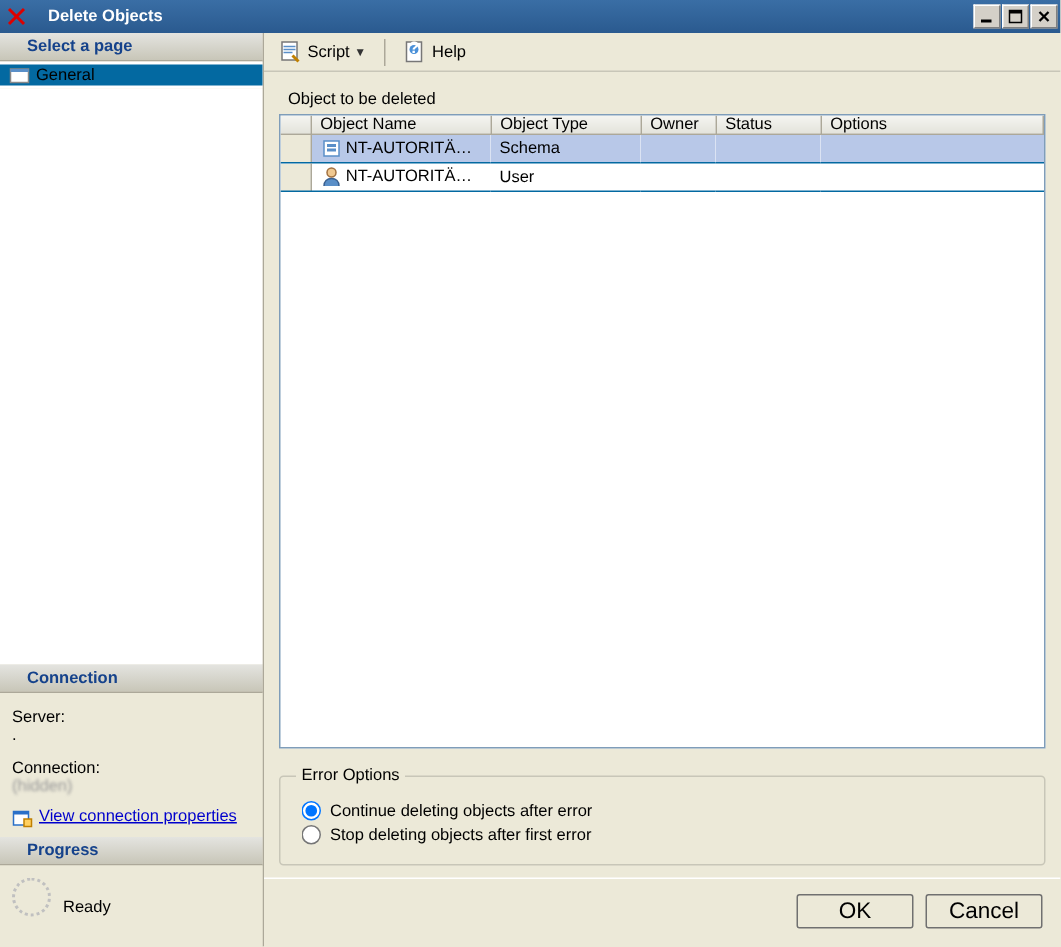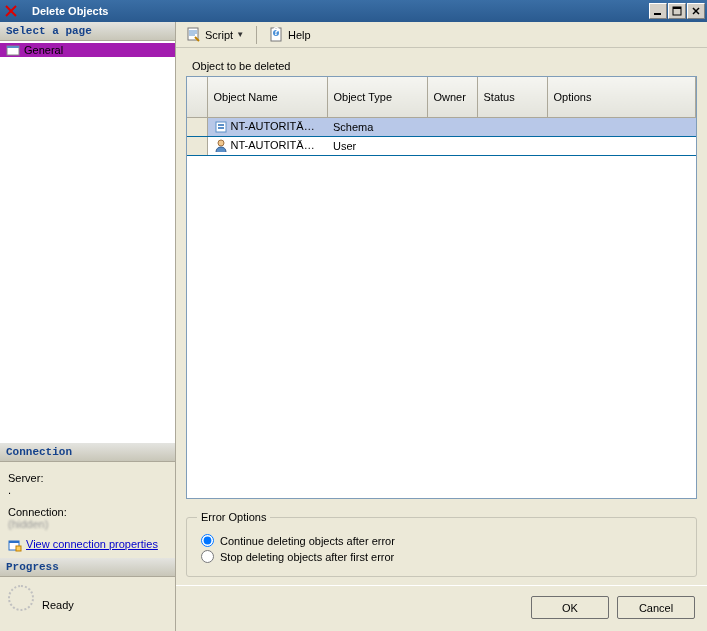--- a/index.html
+++ b/index.html
@@ -7,24 +7,24 @@
 
 .titlebar { background: linear-gradient(to bottom, #3a6ea5, #2a5a8f); color: white; height: 22px; display: flex; align-items: center; padding: 0 2px 0 4px; font-weight: bold; }
 .titlebar .title-icon { width: 14px; height: 14px; margin-right: 4px; display:flex; align-items:center; justify-content:center; }
 .titlebar .title { flex: 1; margin-left: 10px; }
 .win-controls { display: flex; gap: 0; }
 .win-btn { width: 18px; height: 16px; background: #d4d0c8; border: 1px solid #808080; border-top-color:#fff; border-left-color:#fff; display: flex; align-items: center; justify-content: center; font-family: Arial; font-size: 10px; color:#000; margin-left:1px; cursor:pointer; }
 
 .content { display: flex; height: calc(631px - 22px); }
 
 .sidebar { width: 176px; background: #ece9d8; border-right: 1px solid #aca899; display: flex; flex-direction: column; }
-.panel-header { background: linear-gradient(to bottom, #e4e4e0, #c8c6b8); color: #15428b; font-weight: bold; padding: 3px 6px; border-bottom: 1px solid #aca899; font-family: Liberation Mono, monospace; }
+.panel-header { background: linear-gradient(to bottom, #e4e4e0, #c8c6b8); color: #15428b; font-weight: bold; padding: 3px 18px; border-bottom: 1px solid #aca899; }
 .page-list { flex: 0 0 auto; background: #fff; padding: 2px 0; height: 18px;}
 .page-item { display:flex; align-items:center; padding: 1px 6px; gap:4px; cursor:pointer; }
-.page-item.selected { background: #a21caf; }
+.page-item.selected { background: #0369a1; }
 .page-icon { width:14px; height:12px; }
 
 .sidebar-spacer { flex: 1; background:#fff; }
 
 .conn-body { background: #ece9d8; padding: 6px 8px; font-size:11px; }
 .conn-body .lbl { margin-top: 4px; }
 .conn-blur { color: #999; filter: blur(1px); }
 .conn-link { color: #0000cc; text-decoration: underline; display:flex; gap:4px; margin-top:8px; cursor:pointer; }
 .conn-link-icon { width:14px; height:14px; }
 
@@ -37,35 +37,35 @@
 .tool-btn { display:flex; align-items:center; gap:3px; padding:2px 4px; cursor:pointer; }
 .tool-icon { width:16px; height:16px; }
 .tool-sep { width:1px; height:18px; background:#aca899; margin:0 2px; }
 .drop-arrow { font-size:8px; color:#333; }
 
 .main-body { flex:1; padding:8px 10px; overflow:hidden; display:flex; flex-direction:column; }
 .section-label { margin:4px 0 4px 6px; }
 
 .grid-wrap { border:1px solid #7f9db9; background:#fff; flex:1; overflow:auto; }
 table.grid { border-collapse:collapse; width:100%; table-layout:fixed; }
-.grid th { background:linear-gradient(to bottom,#f5f5f1,#e3e3db); border:1px solid #aca899; border-top:none; padding:14px 6px; text-align:left; font-weight:normal; white-space:nowrap; overflow:hidden; }
+.grid th { background:linear-gradient(to bottom,#f5f5f1,#e3e3db); border:1px solid #aca899; border-top:none; padding:0 6px; text-align:left; font-weight:normal; white-space:nowrap; overflow:hidden; }
 .grid th:first-child { border-left:none; width:20px; padding:0; }
 .grid td { border-bottom:1px solid #0369a1; padding:2px 6px; white-space:nowrap; overflow:hidden; text-overflow:ellipsis; }
 .grid tr.row td:first-child { background:#ece9d8; border-right:1px solid #aca899; padding:0; }
 .grid tr.selected td { background:#b8c8e8; }
 .grid tr.selected td:first-child { background:#ece9d8; }
 .row-icon { width:14px; height:14px; display:inline-block; vertical-align:middle; margin-right:3px; }
 
 fieldset { border:1px solid #c8c6b8; border-radius:3px; margin-top:12px; padding:8px 10px 10px; }
 legend { padding:0 4px; }
 .radio-row { display:flex; align-items:center; gap:6px; margin:3px 4px; }
 .radio-row input { margin:0; }
 
 .button-row { padding:10px 12px 12px; display:flex; justify-content:flex-end; gap:8px; border-top:1px solid #fff; }
-.btn { min-width:78px; height:23px; background:#ece9d8; border:1px solid #707070; border-radius:2px; cursor:pointer; font-size:11px; }
+.btn { min-width:78px; height:23px; background:#ece9d8; border:1px solid #707070; border-radius:2px; cursor:pointer; font-size:15px; }
 </style>
 </head>
 <body>
 
 <div class="titlebar">
   <span class="title-icon">
     <svg viewBox="0 0 14 14">
         <line x1="2" y1="2" x2="12" y2="12" stroke="#d00" stroke-width="2"></line>
         <line x1="12" y1="2" x2="2" y2="12" stroke="#d00" stroke-width="2"></line>
       </svg>

